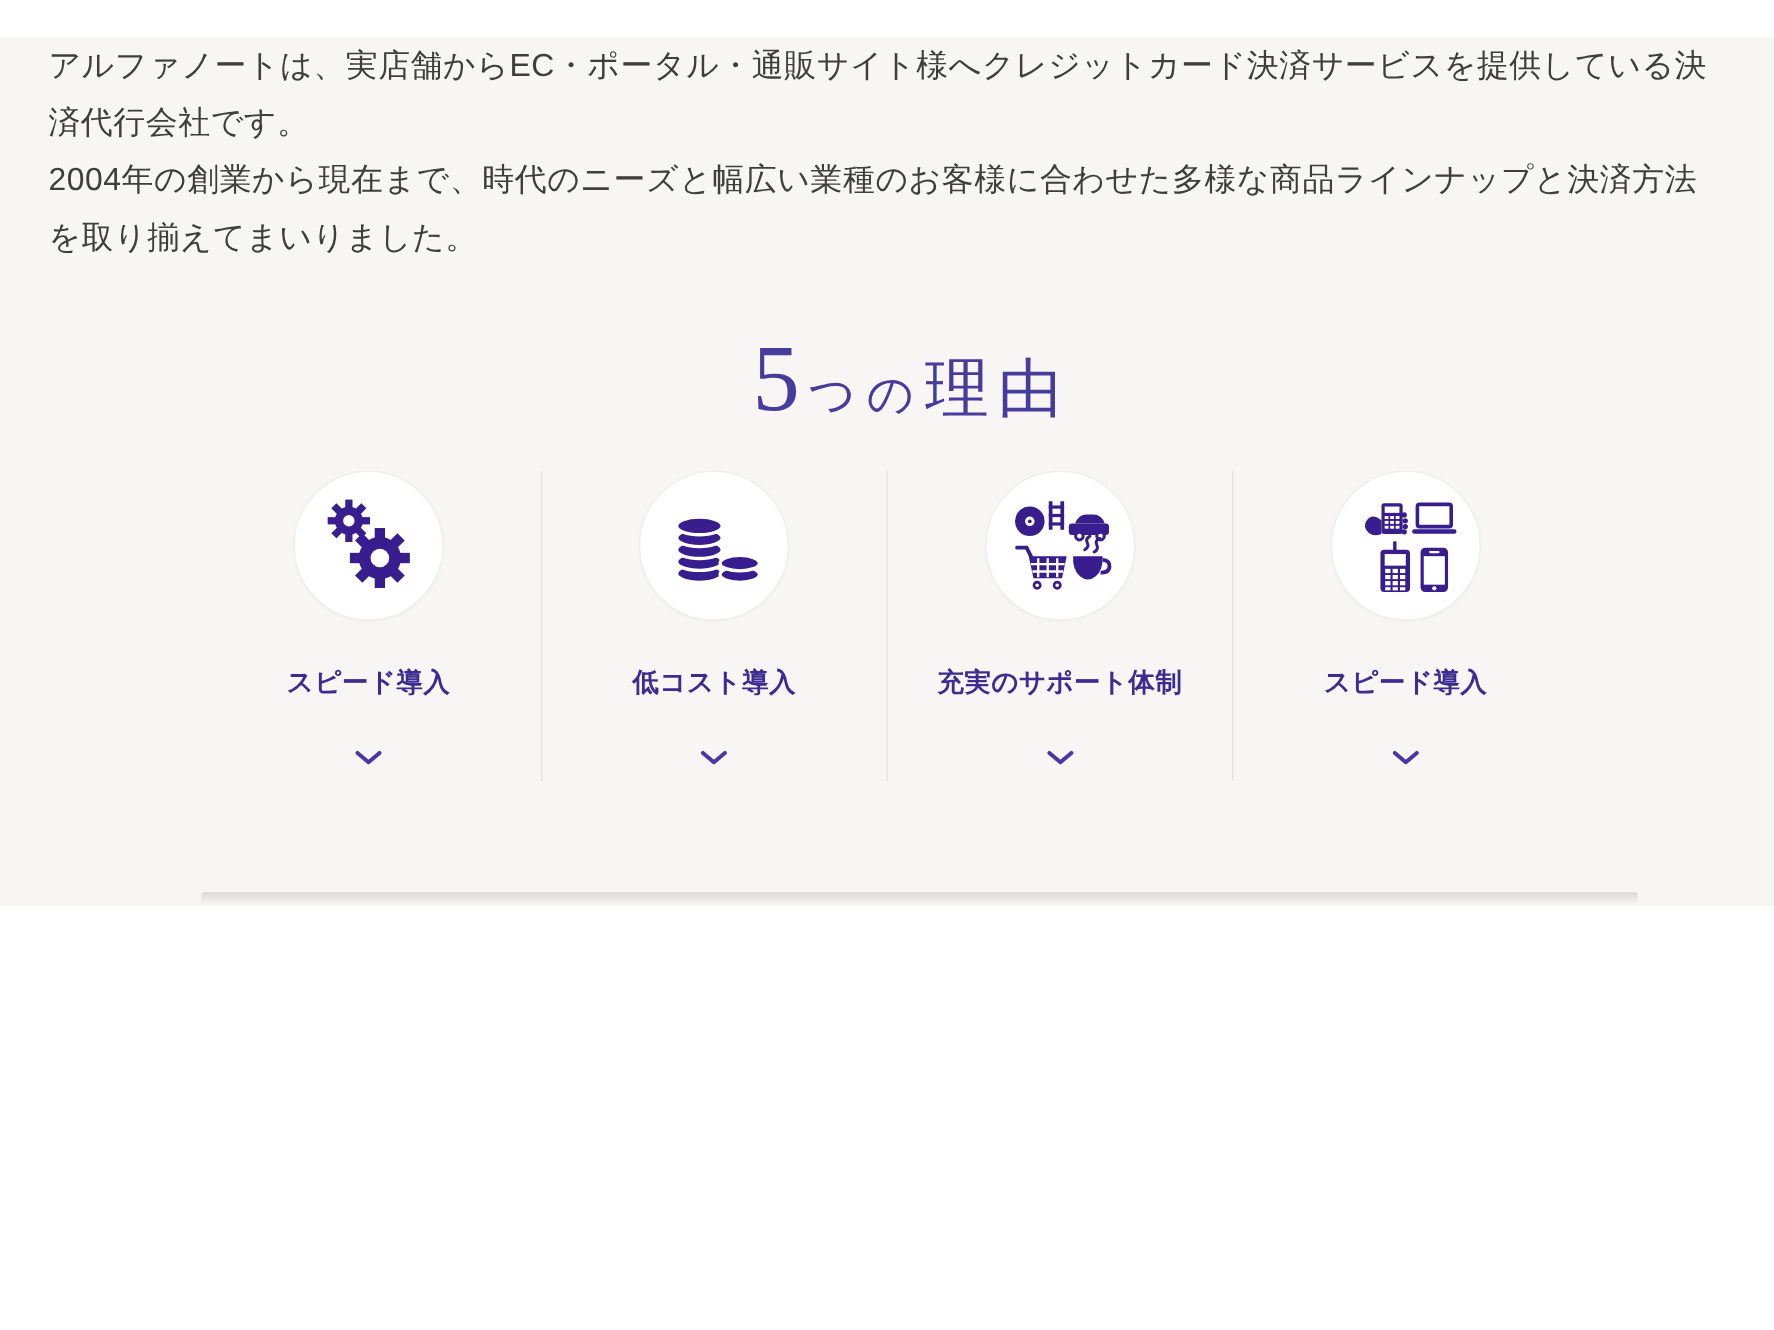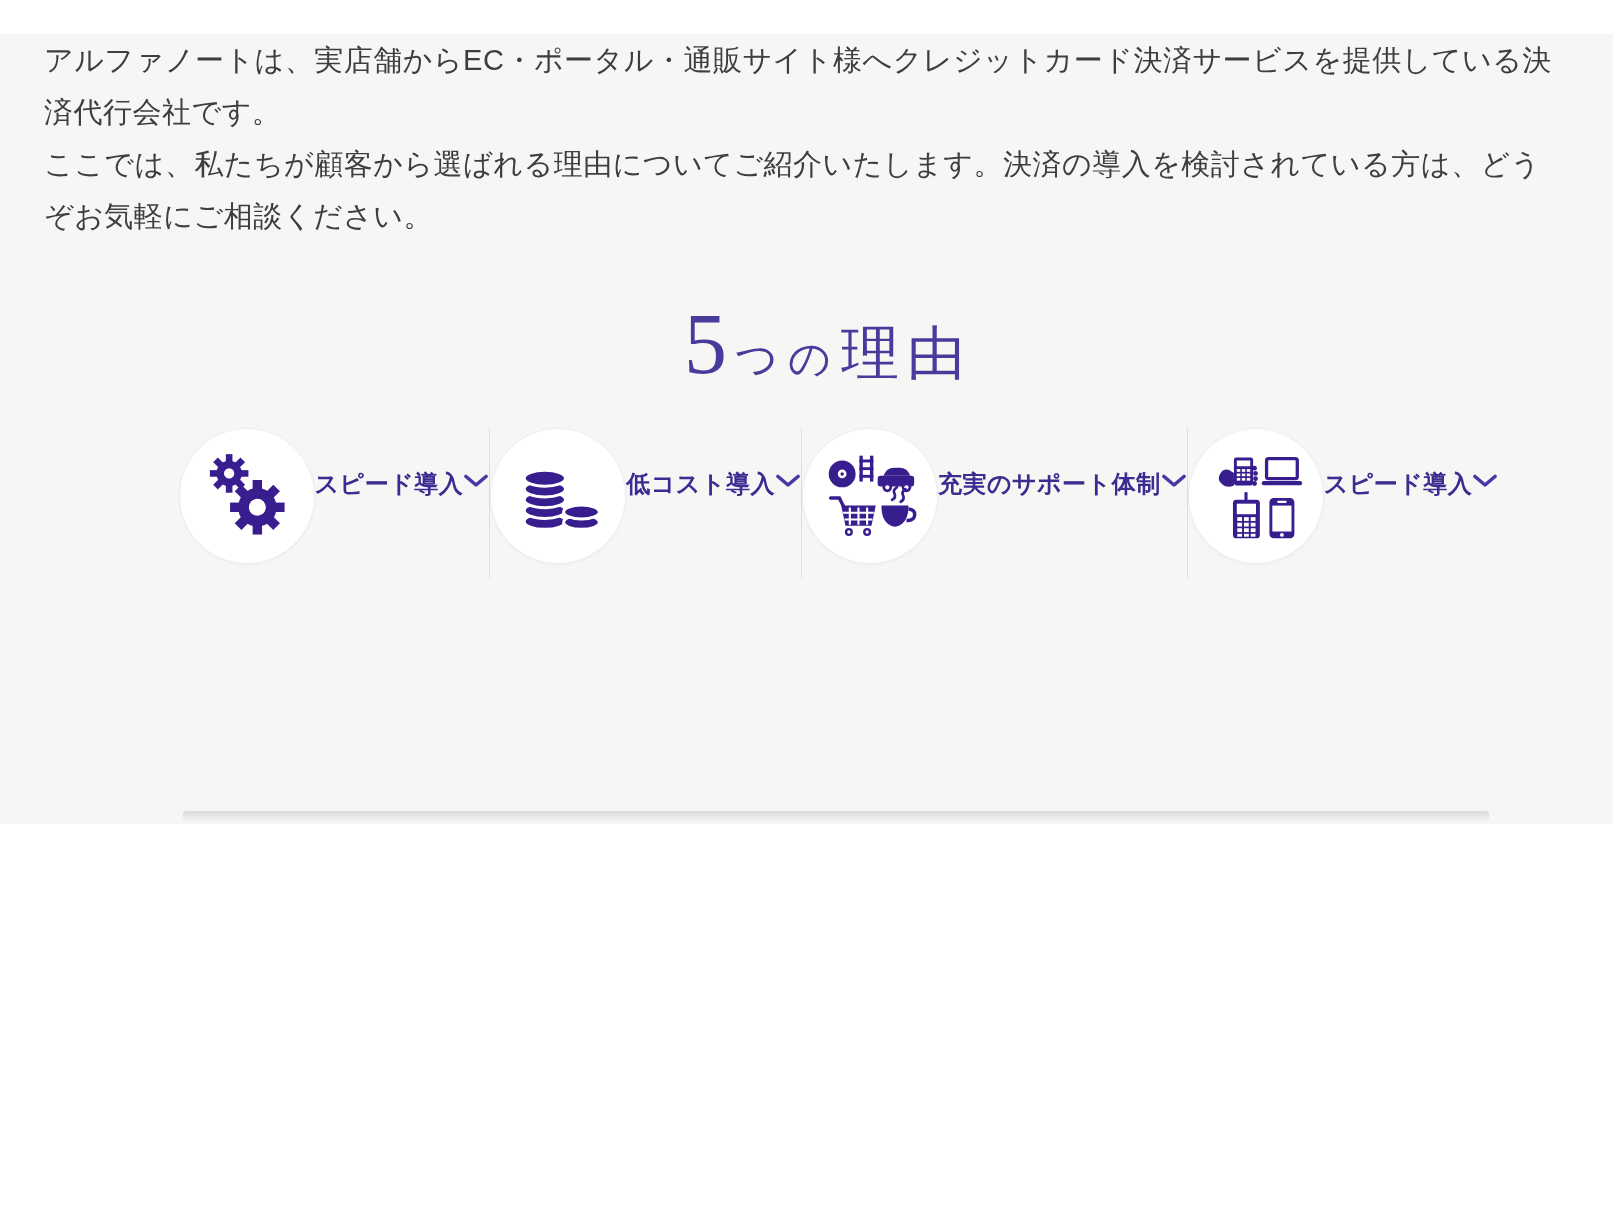--- a/index.html
+++ b/index.html
@@ -53,22 +53,22 @@
   }
   .reasons-row {
     width: 1256px;
     margin: 34px auto 0 auto;
     display: flex;
     align-items: stretch;
   }
   .reason-col {
     flex: 1 1 0;
     display: flex;
-    flex-direction: row;
-    align-items: flex-start;
+    flex-direction: column;
+    align-items: center;
     padding-bottom: 14px;
     cursor: pointer;
   }
   .reason-col + .reason-col { border-left: 1px solid #e0dede; }
   .icon-circle {
     width: 136px;
     height: 136px;
     border-radius: 50%;
     background: #ffffff;
     border: 1px solid #f0eded;
@@ -100,21 +100,21 @@
   }
 </style>
 </head>
 <body>
 
 <div class="hero">
 
 
   <div class="intro">
     <p>アルファノートは、実店舗からEC・ポータル・通販サイト様へクレジットカード決済サービスを提供している決済代行会社です。</p>
-    <p>ここでは、私たちが顧客から選ばれる理由についてご紹介いたします。決済の導入を検討されている方は、どうぞお気軽にご相談ください。</p>
+    <p>2004年の創業から現在まで、時代のニーズと幅広い業種のお客様に合わせた多様な商品ラインナップと決済方法を取り揃えてまいりました。</p>
   </div>
 
   <div class="reasons-heading">
     <span class="num">5</span><span class="particle">つの</span><span class="word">理由</span>
   </div>
 
   <div class="reasons-row">
 
     <div class="reason-col">
       <div class="icon-circle">

